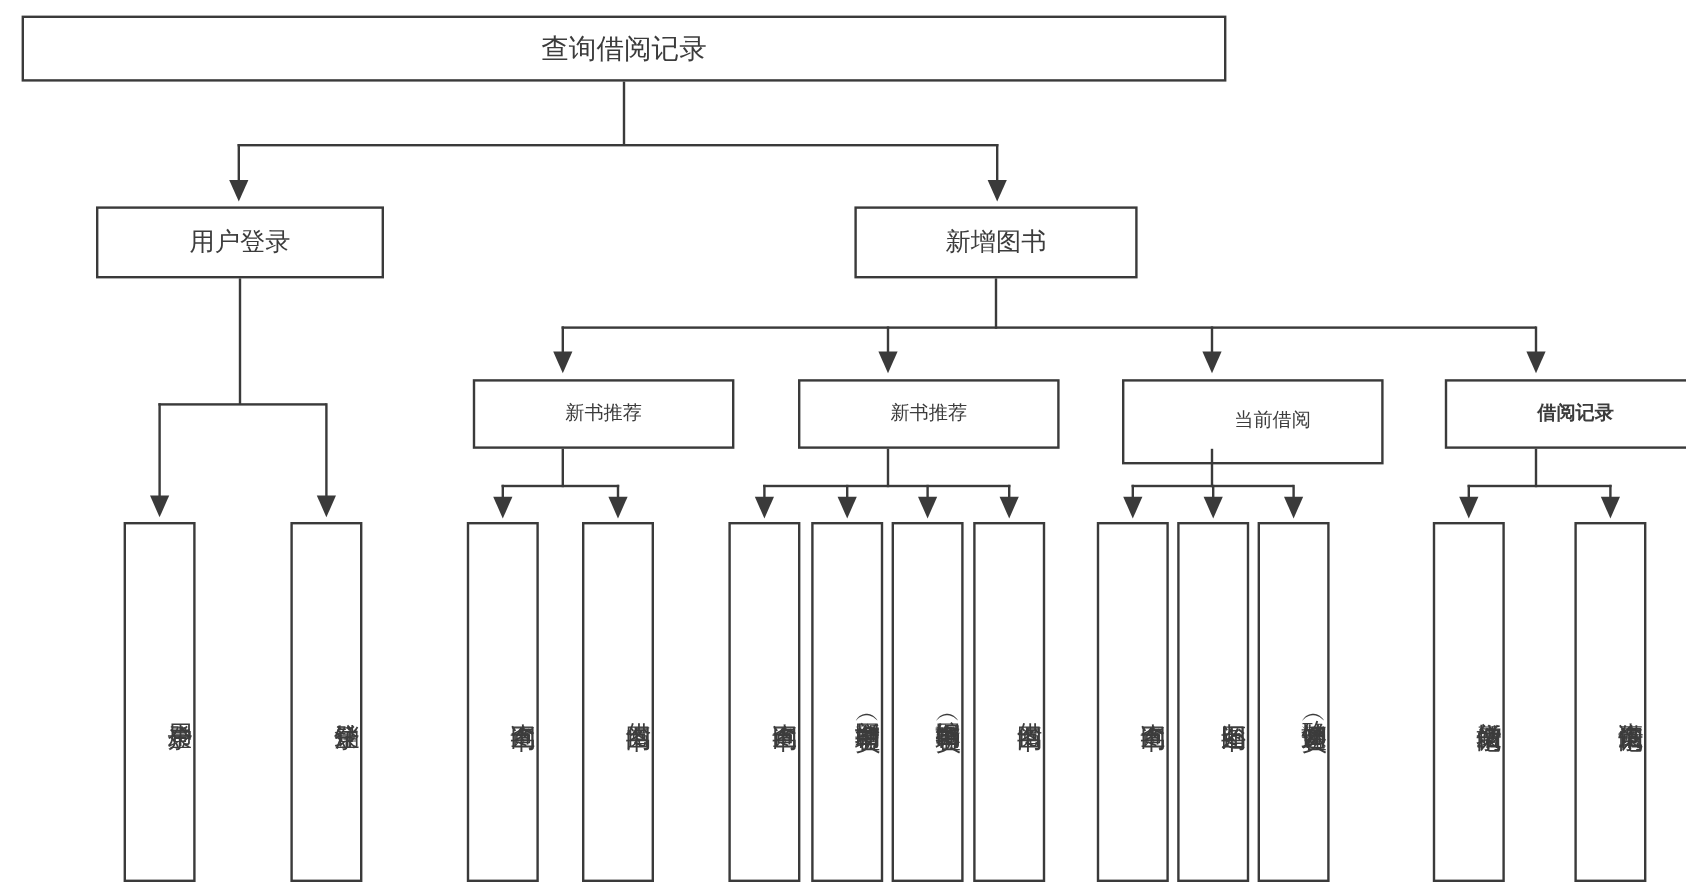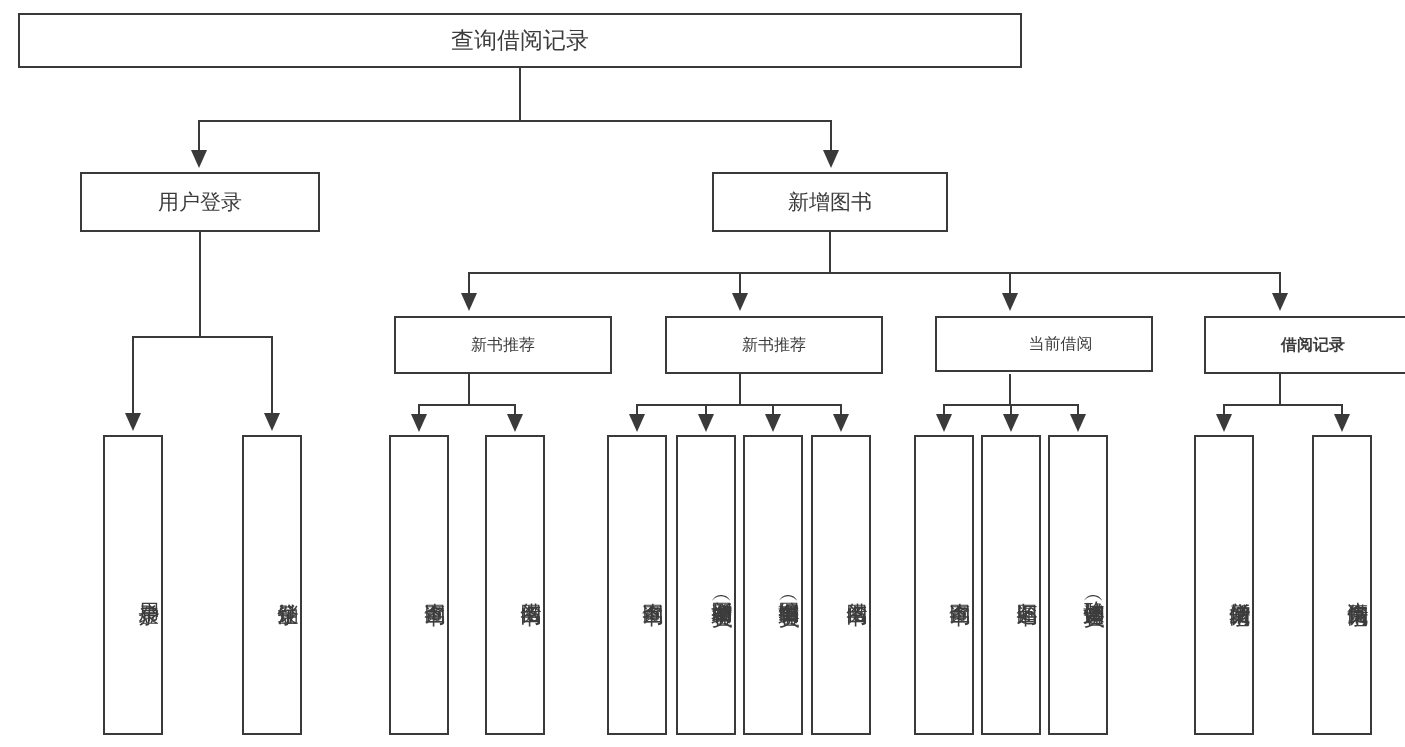--- a/index.html
+++ b/index.html
@@ -120,21 +120,21 @@
   <div class="arrow" style="left:1002px; top:293px;"></div>
   <div class="vline" style="left:1279px; top:272px; height:23px;"></div>
   <div class="arrow" style="left:1272px; top:293px;"></div>
 
   <div class="node lvl3" style="left:360px; top:316px; width:218px; height:58px;">
     <span>新书推荐</span>
   </div>
   <div class="node lvl3" style="left:631px; top:316px; width:218px; height:58px;">
     <span>新书推荐</span>
   </div>
-  <div class="node lvl3" style="left:901px; top:316px; width:218px; height:56px;padding-left:33px;">
+  <div class="node lvl3" style="left:901px; top:316px; width:218px; height:71px;padding-left:33px;">
     <span>当前借阅</span>
   </div>
   <div class="node lvl3" style="left:1170px; top:316px; width:218px; height:58px;font-weight:bold;">
     <span>借阅记录</span>
   </div>
 
   <div class="vline" style="left:468px; top:374px; height:32px;"></div>
   <div class="hline" style="left:418px; top:404px; width:98px;"></div>
   <div class="vline" style="left:418px; top:404px; height:12px;"></div>
   <div class="arrow" style="left:411px; top:414px;"></div>

